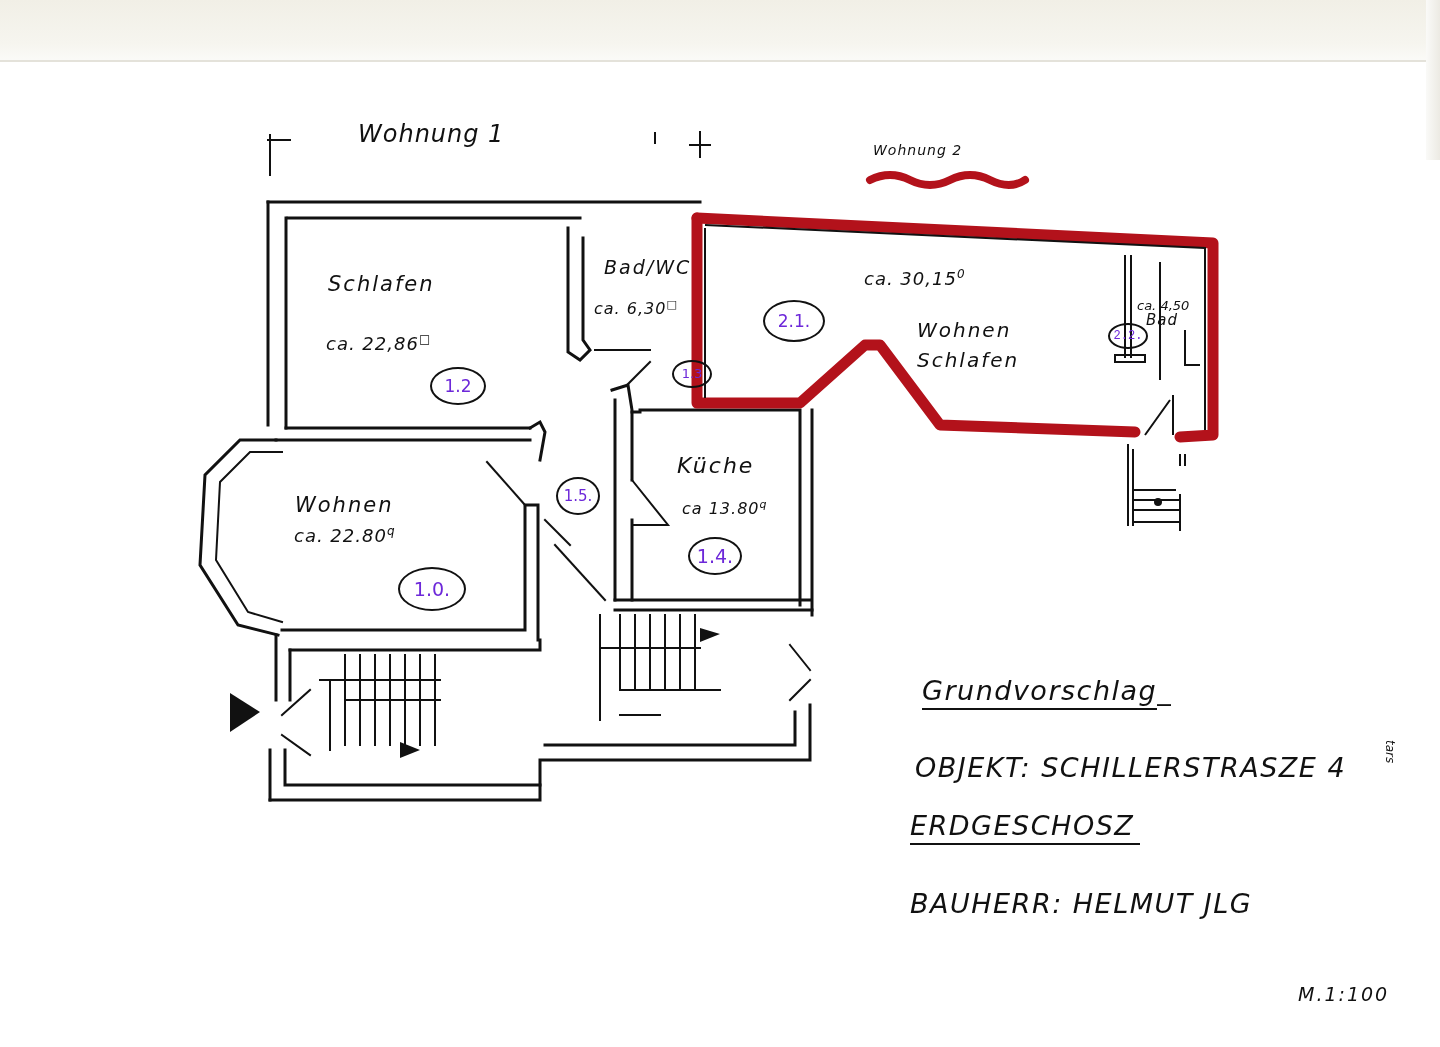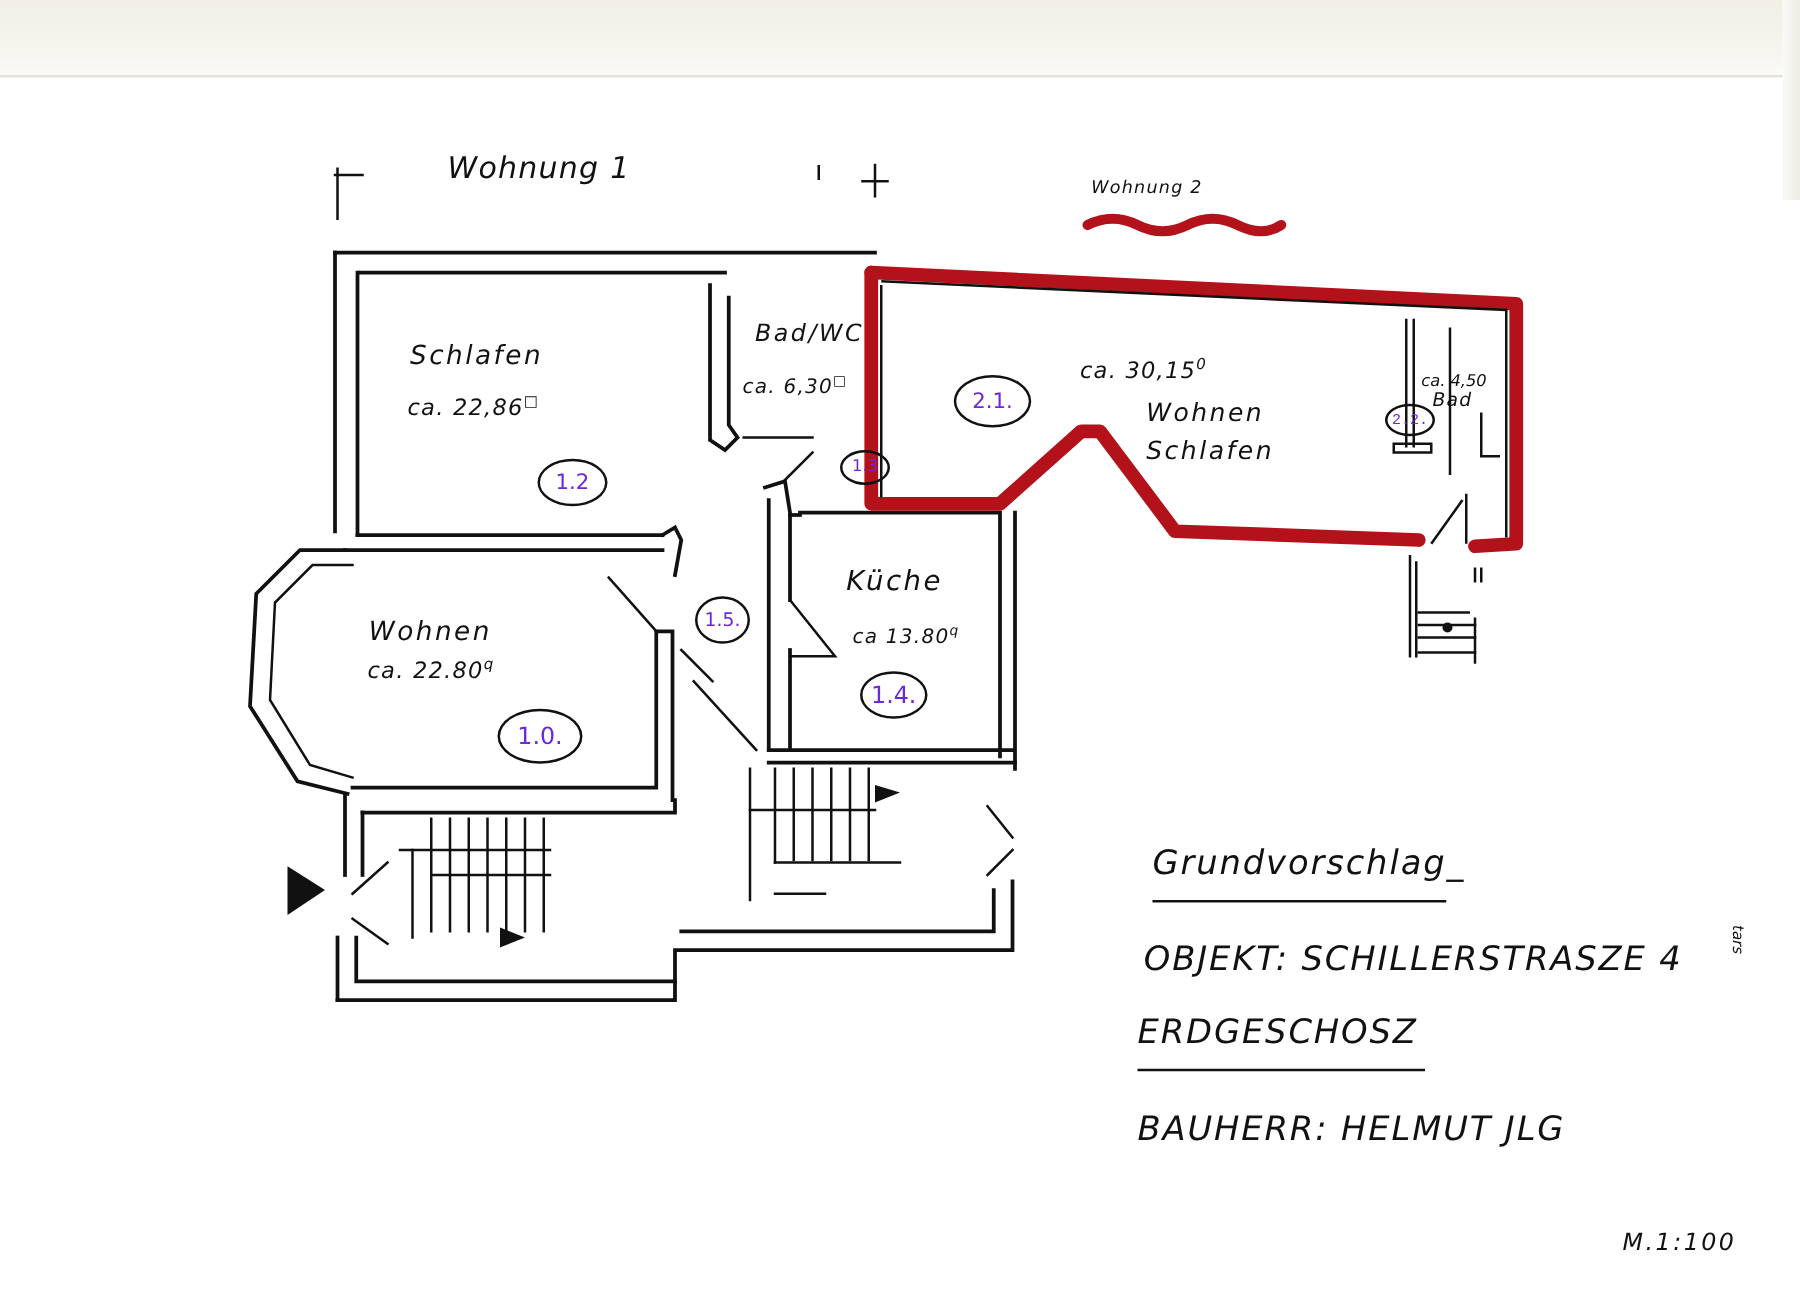--- a/index.html
+++ b/index.html
@@ -28,21 +28,21 @@
     letter-spacing:1px;
   }
   .room-label { font-size:21px; letter-spacing:2px; }
   .room-area { font-size:18px; letter-spacing:1px; }
   .room-num {
     position:absolute; border:2px solid #111; border-radius:50%;
     font-size:17px; text-align:center; color:#6d28d9;
     font-family:"DejaVu Sans", sans-serif;
   }
   .title-block { font-size:27px; letter-spacing:1.5px; }
-  .underline { border-bottom:2px solid #111; padding-bottom:14px;margin-top:18px; }
+  .underline { border-bottom:2px solid #111; padding-bottom:2px;margin-top:18px; }
 </style>
 </head>
 <body>
 
 <div class="page-top"></div>
 <div class="page-top-edge"></div>
 <div class="page-right-edge"></div>
 
 <svg class="plan" width="1440" height="1047" viewBox="0 0 1440 1047">
   <g fill="none" stroke="#111" stroke-width="3" stroke-linecap="square">
@@ -133,39 +133,39 @@
     <path d="M1145 435 L1170 400 M1173 395 V435"></path>
   </g>
 
   <path d="M870 180 q20 -10 40 0 q20 10 40 0 q20 -10 40 0 q20 10 35 0" fill="none" stroke="#b3121b" stroke-width="8" stroke-linecap="round"></path>
 </svg>
 
 <div class="hand" style="left:345px; top:120px; font-size:24px;margin-left:13px;">Wohnung 1</div>
 <div class="hand" style="left:873px; top:142px; font-size:14px;">Wohnung 2</div>
 
 <div class="hand room-label" style="left:328px; top:272px;">Schlafen</div>
-<div class="hand room-area" style="left:326px; top:314px;text-align:right;"><span>ca. 22,86</span><sup style="font-size:12px;">□</sup></div>
+<div class="hand room-area" style="left:326px; top:332px;text-align:right;"><span>ca. 22,86</span><sup style="font-size:12px;">□</sup></div>
 <div class="room-num" style="left:430px; top:367px; width:52px; height:34px; line-height:34px;">1.2</div>
 
 <div class="hand room-label" style="left:604px; top:256px; font-size:19px;">Bad/WC</div>
 <div class="hand room-area" style="left:594px; top:298px; font-size:16px;"><span>ca. 6,30</span><sup style="font-size:11px;">□</sup></div>
 <div class="room-num" style="left:672px; top:360px; width:36px; height:24px; line-height:24px; font-size:13px;">1.3</div>
 
 <div class="hand room-label" style="left:295px; top:493px;">Wohnen</div>
 <div class="hand room-area" style="left:294px; top:524px;"><span>ca. 22.80</span><sup style="font-size:12px;">q</sup></div>
 <div class="room-num" style="left:398px; top:567px; width:64px; height:40px; line-height:40px; font-size:19px;">1.0.</div>
 
 <div class="room-num" style="left:556px; top:477px; width:40px; height:34px; line-height:34px; font-size:15px;">1.5.</div>
 
 <div class="hand room-label" style="left:677px; top:453px; font-size:22px;">Küche</div>
 <div class="hand room-area" style="left:682px; top:498px; font-size:16px;"><span>ca 13.80</span><sup style="font-size:11px;">q</sup></div>
 <div class="room-num" style="left:688px; top:537px; width:50px; height:34px; line-height:34px; font-size:19px;">1.4.</div>
 
 <div class="room-num" style="left:763px; top:300px; width:58px; height:38px; line-height:38px;">2.1.</div>
-<div class="hand room-area" style="left:864px; top:284px;font-style:italic;"><span>ca. 30,15</span><sup style="font-size:12px;">0</sup></div>
+<div class="hand room-area" style="left:864px; top:267px;font-style:italic;"><span>ca. 30,15</span><sup style="font-size:12px;">0</sup></div>
 <div class="hand room-label" style="left:917px; top:318px; font-size:20px;">Wohnen</div>
 <div class="hand room-label" style="left:917px; top:348px; font-size:20px;">Schlafen</div>
 
 <div class="hand" style="left:1146px; top:272px; font-size:15px;margin-top:39px;">Bad</div>
 <div class="hand" style="left:1137px; top:298px; font-size:13px; letter-spacing:0;">ca. 4,50</div>
 <div class="room-num" style="left:1108px; top:323px; width:36px; height:22px; line-height:22px; font-size:12px;font-family:Liberation Mono, monospace;">2.2.</div>
 
 <div class="hand title-block" style="left:922px; top:675px;"><span class="underline">Grundvorschlag</span><span>_</span></div>
 <div class="hand title-block" style="left:915px; top:752px; font-style:italic;">OBJEKT: SCHILLERSTRASZE 4</div>
 <div class="hand title-block" style="left:1397px; top:740px; font-size:12px; transform:rotate(90deg); transform-origin:left top; letter-spacing:0;">tars</div>

